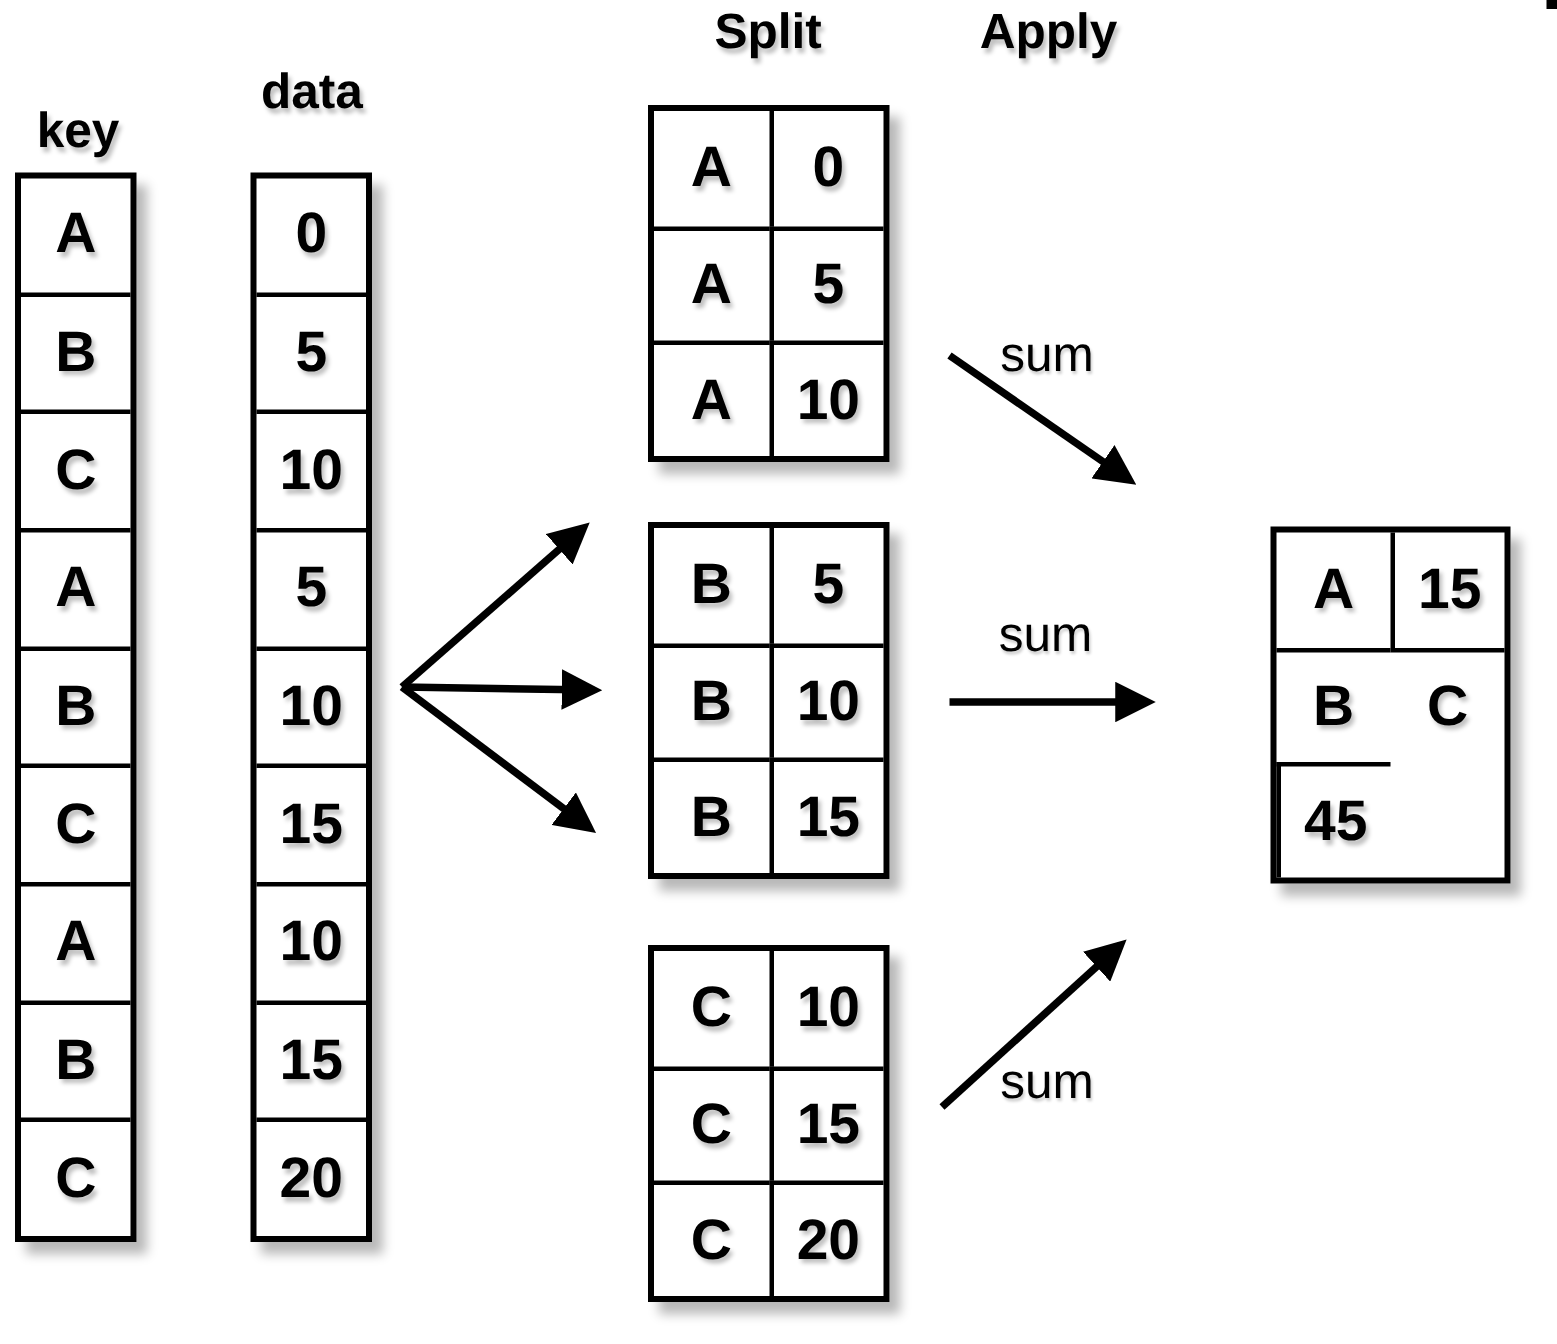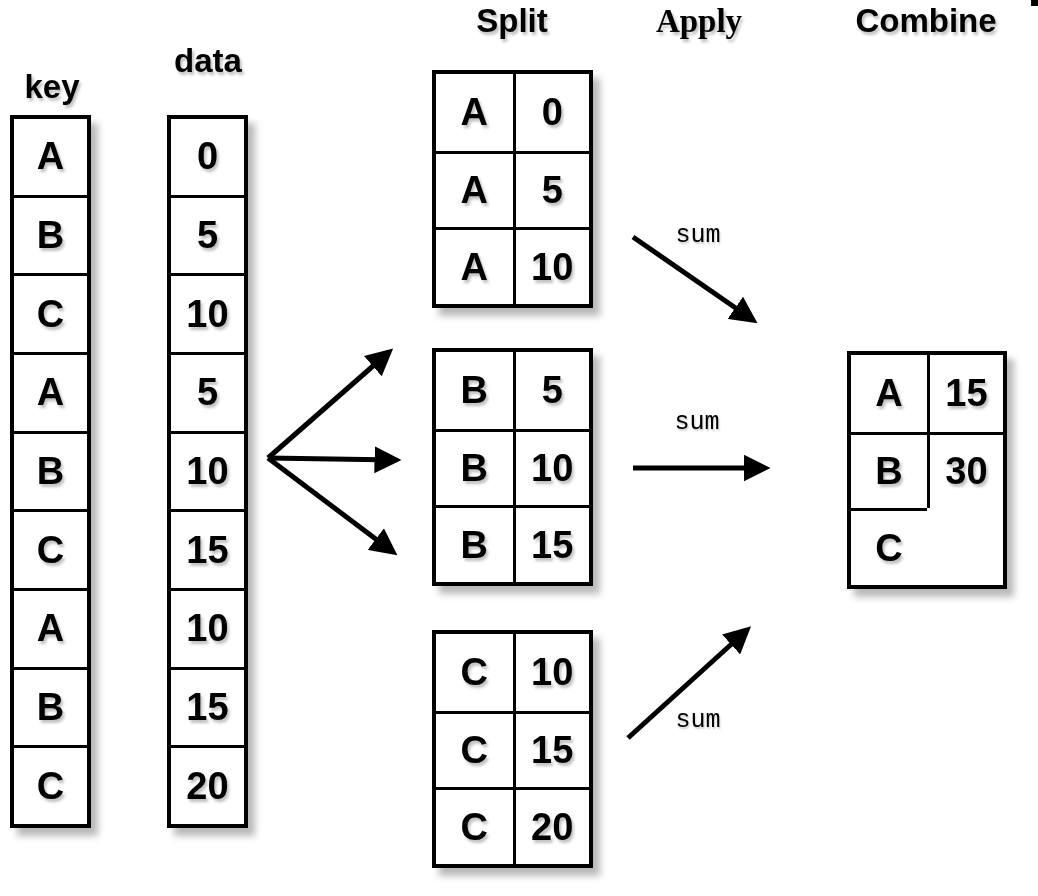--- a/index.html
+++ b/index.html
@@ -7,23 +7,22 @@
     position:relative; width:1038px; height:896px; background:#ffffff;
     font-family:"Liberation Sans", sans-serif; color:#000; overflow:hidden;
   }
   .hdr {
     position:absolute; transform:translateX(-50%);
     font-weight:bold; font-size:33px; line-height:38px; white-space:nowrap;
     text-shadow:2px 3px 3px rgba(0,0,0,0.25);
   }
   .sumlbl {
     position:absolute; transform:translate(-50%,-50%);
-    font-size:25px; line-height:34px; font-weight:normal; white-space:nowrap;
+    font-size:33px; line-height:34px; font-weight:normal; white-space:nowrap;
     text-shadow:1px 2px 2px rgba(0,0,0,0.2);
-    font-family:Liberation Mono, monospace;
   }
   .vtable {
     position:absolute; box-sizing:border-box; background:#fff;
     border:4px solid #000; display:flex; flex-direction:column;
     box-shadow:7px 8px 7px rgba(0,0,0,0.28);
   }
   .vtable .cell {
     flex:1; display:flex; align-items:center; justify-content:center;
     font-weight:bold; font-size:38px; text-shadow:2px 3px 3px rgba(0,0,0,0.25);
   }
@@ -44,22 +43,21 @@
   .corner-mark { position:absolute; background:#000; }
 </style>
 </head>
 <body>
 
 <div class="canvas">
 
   <div class="hdr" style="left:52px; top:68px;">key</div>
   <div class="hdr" style="left:208px; top:42px;">data</div>
   <div class="hdr" style="left:512px; top:2px;">Split</div>
-  <div class="hdr" style="left:699px; top:2px;font-family:Liberation Serif, serif;">Apply</div>
-  <div class="hdr" style="left:926px; top:2px;">Combine</div>
+  <div class="hdr" style="left:699px; top:2px;">Apply</div>
 
   <div class="vtable" style="left:10px; top:115px; width:81px; height:713px;">
     <div class="cell">A</div>
     <div class="cell">B</div>
     <div class="cell">C</div>
     <div class="cell">A</div>
     <div class="cell">B</div>
     <div class="cell">C</div>
     <div class="cell">A</div>
     <div class="cell">B</div>
@@ -102,22 +100,22 @@
     <div class="cell hline">C</div>
     <div class="cell vline hline">15</div>
     <div class="cell hline">C</div>
     <div class="cell vline hline">20</div>
   </div>
 
   <div class="minitable" style="left:847px; top:351px; width:160px; height:238px;">
     <div class="cell">A</div>
     <div class="cell vline">15</div>
     <div class="cell hline">B</div>
-    <div class="cell vline hline">30</div>
     <div class="cell hline">C</div>
+    <div class="cell vline hline">45</div>
   </div>
 
   <svg class="arrows" width="1038" height="896" viewBox="0 0 1038 896">
     <defs>
       <marker id="ah" markerWidth="5.4" markerHeight="5.4" refX="4.3" refY="2.7" orient="auto" markerUnits="strokeWidth">
         <path d="M0,0 L5.4,2.7 L0,5.4 z" fill="#000"></path>
       </marker>
     </defs>
     <line x1="268" y1="458" x2="389" y2="352" stroke="#000" stroke-width="5" marker-end="url(#ah)"></line>
     <line x1="268" y1="458" x2="396" y2="460" stroke="#000" stroke-width="5" marker-end="url(#ah)"></line>

